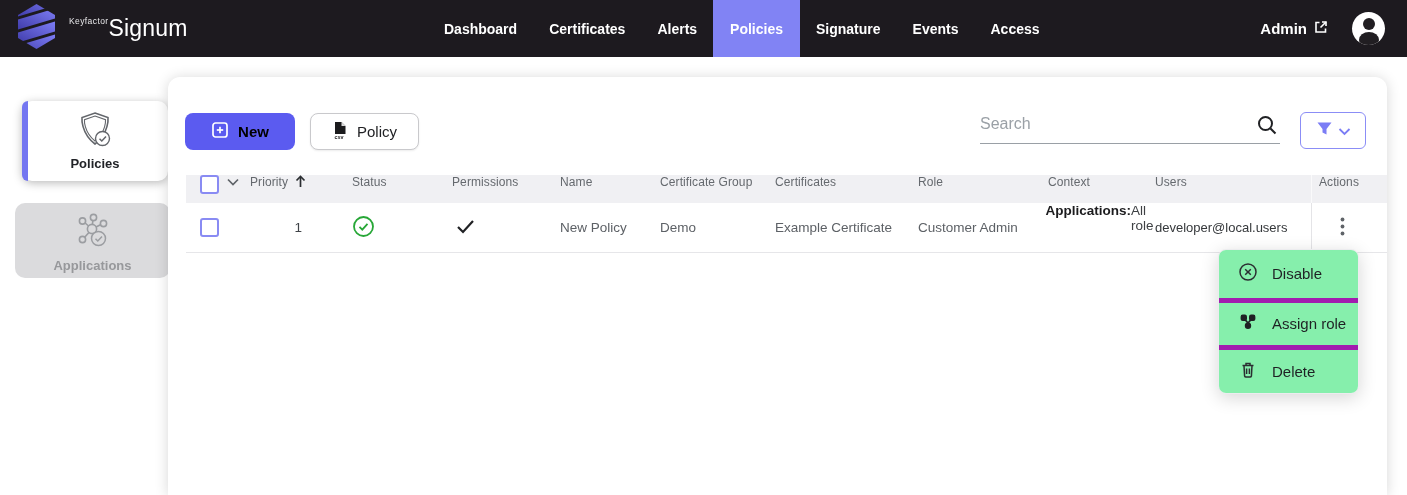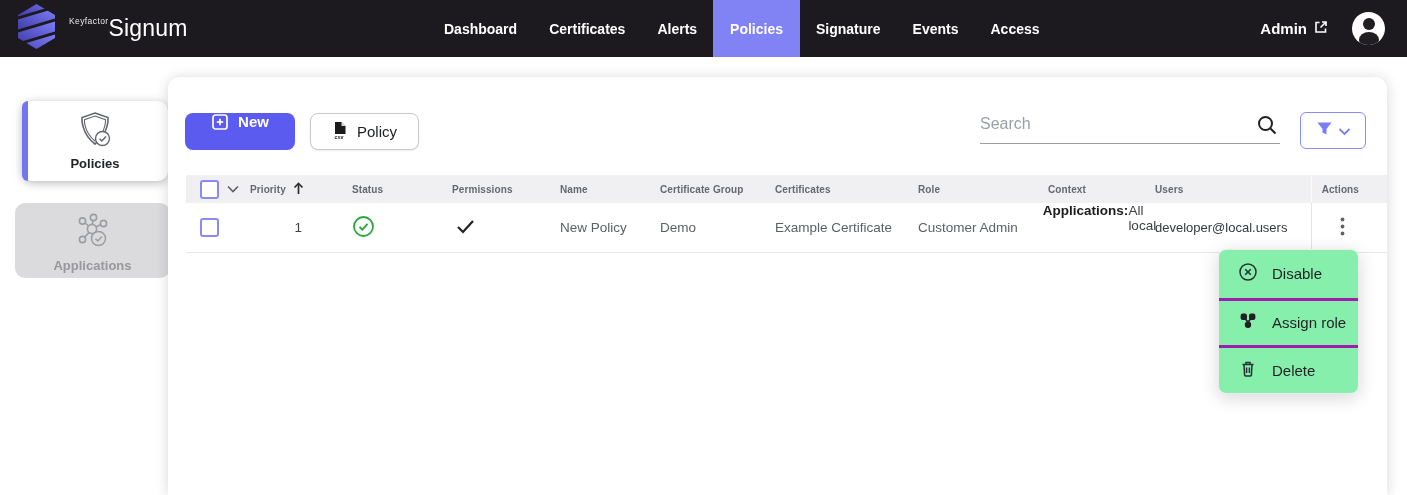--- a/index.html
+++ b/index.html
@@ -34,22 +34,22 @@
   .side-card .card-label { font-size:13px; font-weight:700; margin-top:2px; }
   .side-card.policies .card-label { color:#212327; }
   .side-card.applications .card-label { color:#97989b; }
 
   
   .panel { position:absolute; left:168px; top:77px; width:1219px; height:418px;
     background:#fff; border-radius:12px 12px 0 0; z-index:5;
     box-shadow:0 1px 14px rgba(0,0,0,.16); }
 
   .btn-new { position:absolute; left:17px; top:36px; width:110px; height:37px;
-    background:#5b5bf0; border:none; border-radius:8px; color:#ffffff; font-size:15px; font-weight:600;
-    display:flex; justify-content:center; gap:9px; cursor:pointer;
+    background:#5b5bf0; border:none; border-radius:8px; color:#000000; font-size:15px; font-weight:600;
+    display:flex; align-items:center; justify-content:center; gap:9px; cursor:pointer;
     font-family:"Liberation Sans", sans-serif; }
   .btn-export { position:absolute; left:142px; top:36px; width:109px; height:37px;
     background:#fff; border:1px solid #c9c9cc; border-radius:8px; color:#202124; font-size:15px; font-weight:500;
     display:flex; align-items:center; justify-content:center; gap:9px; cursor:pointer;
     box-shadow:0 1px 2px rgba(0,0,0,.08); font-family:"Liberation Sans", sans-serif; }
 
   .search-wrap { position:absolute; left:812px; top:30px; width:300px; height:37px;
     border-bottom:1px solid #9aa0a6; }
   .search-input { width:268px; height:34px; border:none; outline:none; font-size:16px;
     color:#3c4043; background:transparent; font-family:"Liberation Sans", sans-serif; }
@@ -57,22 +57,22 @@
   .search-icon { position:absolute; right:2px; top:7px; cursor:pointer; }
 
   .btn-filter { position:absolute; left:1132px; top:35px; width:66px; height:37px;
     background:#fff; border:1.5px solid #8b8df6; border-radius:6px; display:flex;
     align-items:center; justify-content:center; gap:5px; cursor:pointer; }
 
   
   .table { position:absolute; left:18px; top:98px; width:1201px; }
   .tgrid { display:grid; grid-template-columns:60px 102px 100px 108px 100px 115px 143px 130px 107px 160px 76px; }
   .thead { background:#f0f0f3; height:28px; }
-  .thead .cell { display:flex; align-items:center; padding-left:4px;
-    font-size:10px; font-weight:700; color:#65696e; letter-spacing:.1px; }
+  .thead .cell { display:flex; padding-left:4px;
+    font-size:12px; font-weight:400; color:#65696e; letter-spacing:.1px; }
   .thead .cell.sel { padding-left:14px; gap:8px; }
   .thead .cell.actions { justify-content:flex-end; padding-right:28px; border-left:1px solid #fafafb; }
   .trow { background:#fff; height:50px; border-bottom:1px solid #e6e6e9; }
   .trow .cell { display:flex; align-items:center; padding-left:4px; font-size:13.5px; color:#5d6166; }
   .trow .cell.sel { padding-left:14px; }
   .trow .cell.num { justify-content:flex-end; padding-right:46px; color:#3f4347; }
   .trow .cell.context { flex-direction:row; align-items:flex-start; justify-content:center; line-height:15px; }
   .trow .cell.context .ctx-label { font-weight:700; color:#1c1c1e; }
   .trow .cell.context .ctx-value { color:#3e4144; }
   .trow .cell.users { font-size:13px; color:#35383b; }
@@ -81,21 +81,21 @@
 
   .checkbox { width:19px; height:19px; border:2px solid #898bf3; border-radius:3px; background:#fff; cursor:pointer; }
   .sort-arrow { margin-left:7px; }
 
   
   .ctx-menu { position:absolute; left:1218px; top:249px; width:141px; background:#fff;
     border:1px solid #ececef; border-radius:8px; box-shadow:0 4px 18px rgba(0,0,0,.16);
     z-index:20; overflow:hidden; }
   .ctx-item { height:47.6px; display:flex; align-items:center; padding-left:19px; gap:14px;
     font-size:15px; color:#1f2124; cursor:pointer; background:#86efac; }
-  .ctx-item + .ctx-item { border-top:3px solid #a21caf; }
+  .ctx-item + .ctx-item { border-top:5px solid #a21caf; }
 </style>
 </head>
 <body>
 
 <div class="topnav">
   <div class="brand">
     <span>
       <svg width="41" height="45" viewBox="0 0 41 45">
         <defs>
           <linearGradient id="hg1" x1="0" y1="1" x2="1" y2="0">
@@ -276,21 +276,21 @@
             <path d="M2 8 L7 13 L17 2"></path>
           </svg>
         </span>
       </div>
       <div class="cell">New Policy</div>
       <div class="cell">Demo</div>
       <div class="cell">Example Certificate</div>
       <div class="cell">Customer Admin</div>
       <div class="cell context">
         <span class="ctx-label">Applications:</span>
-        <span class="ctx-value">All local</span>
+        <span class="ctx-value">All role</span>
       </div>
       <div class="cell users">developer@local.users</div>
       <div class="cell actions">
         <span>
           <svg width="5" height="19" viewBox="0 0 5 19" fill="#5f6368">
             <circle cx="2.5" cy="2.5" r="1.9"></circle>
             <circle cx="2.5" cy="9.5" r="1.9"></circle>
             <circle cx="2.5" cy="16.5" r="1.9"></circle>
           </svg>
         </span>

